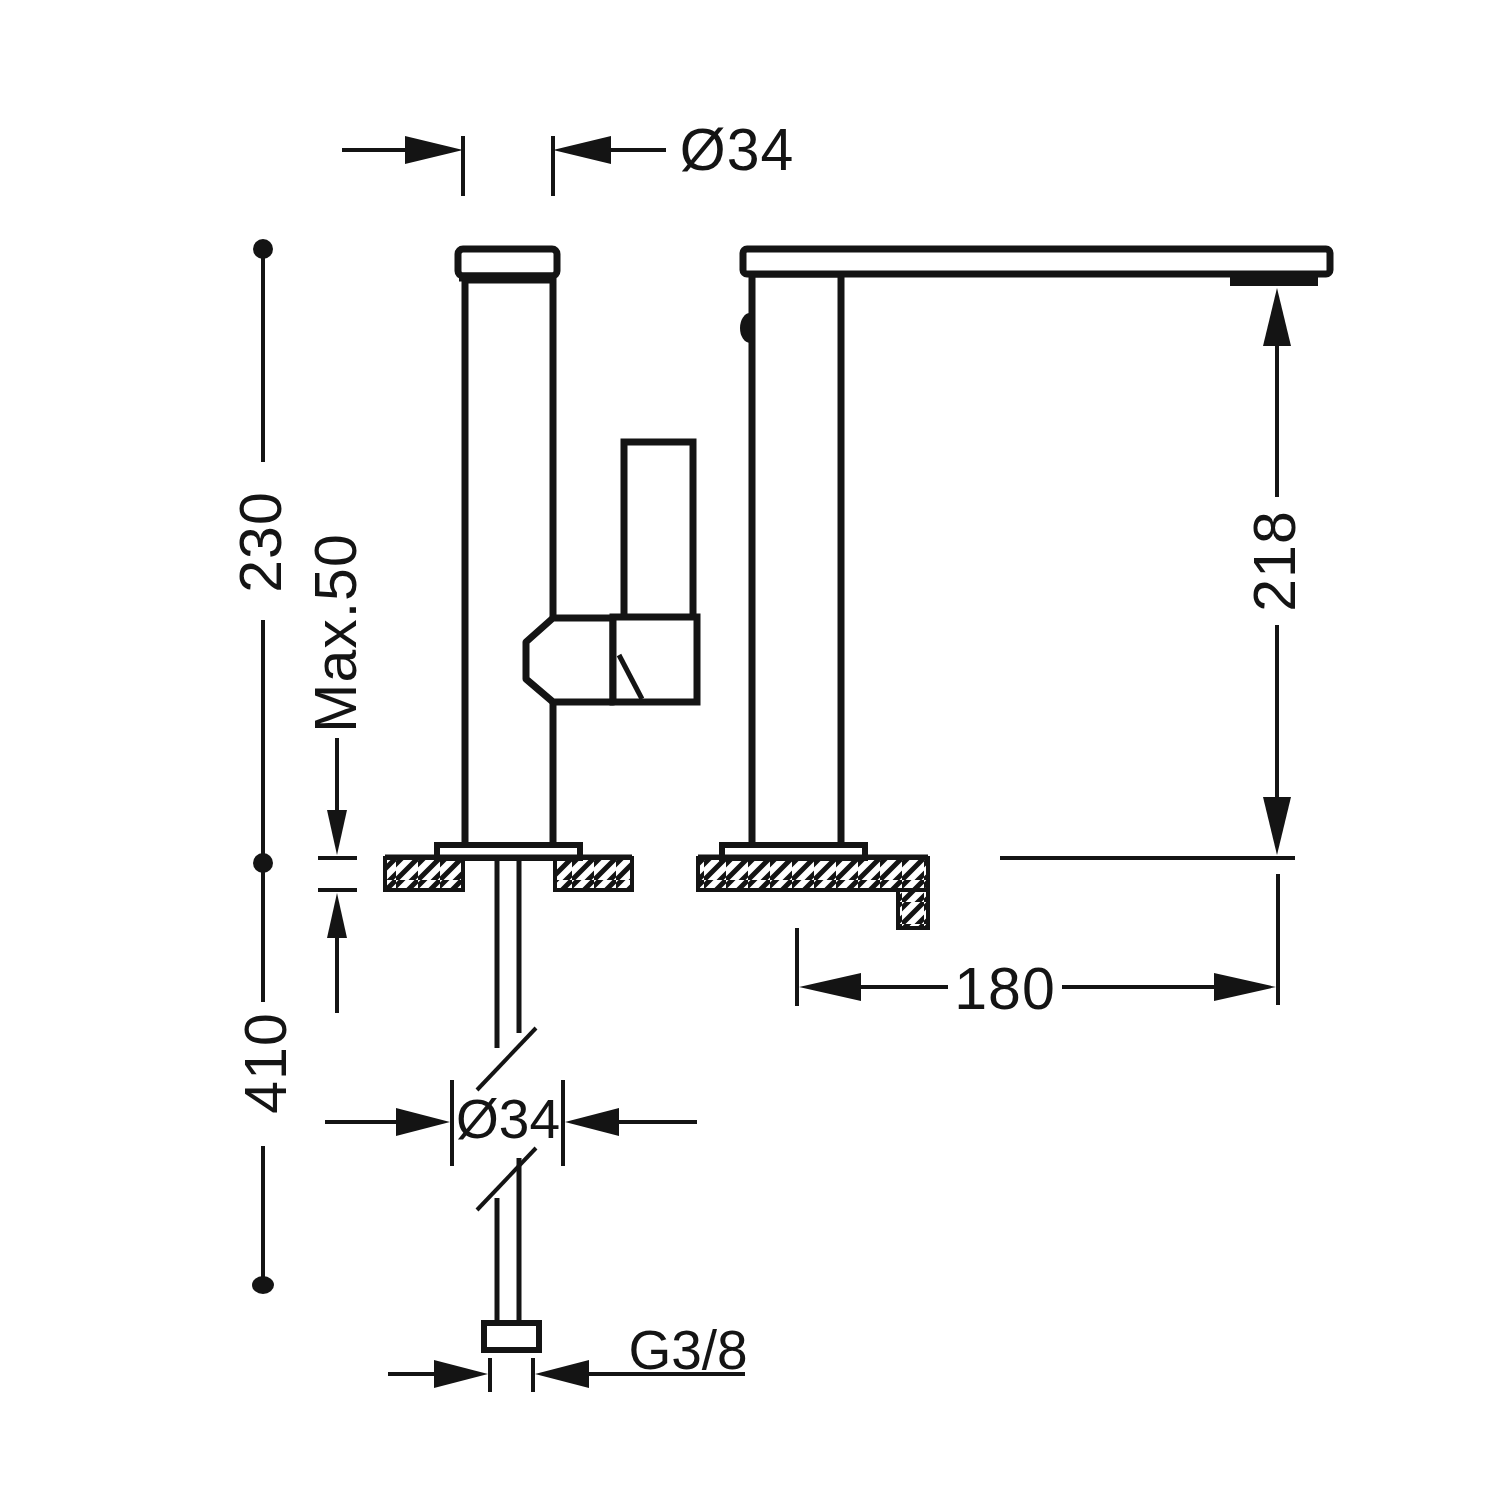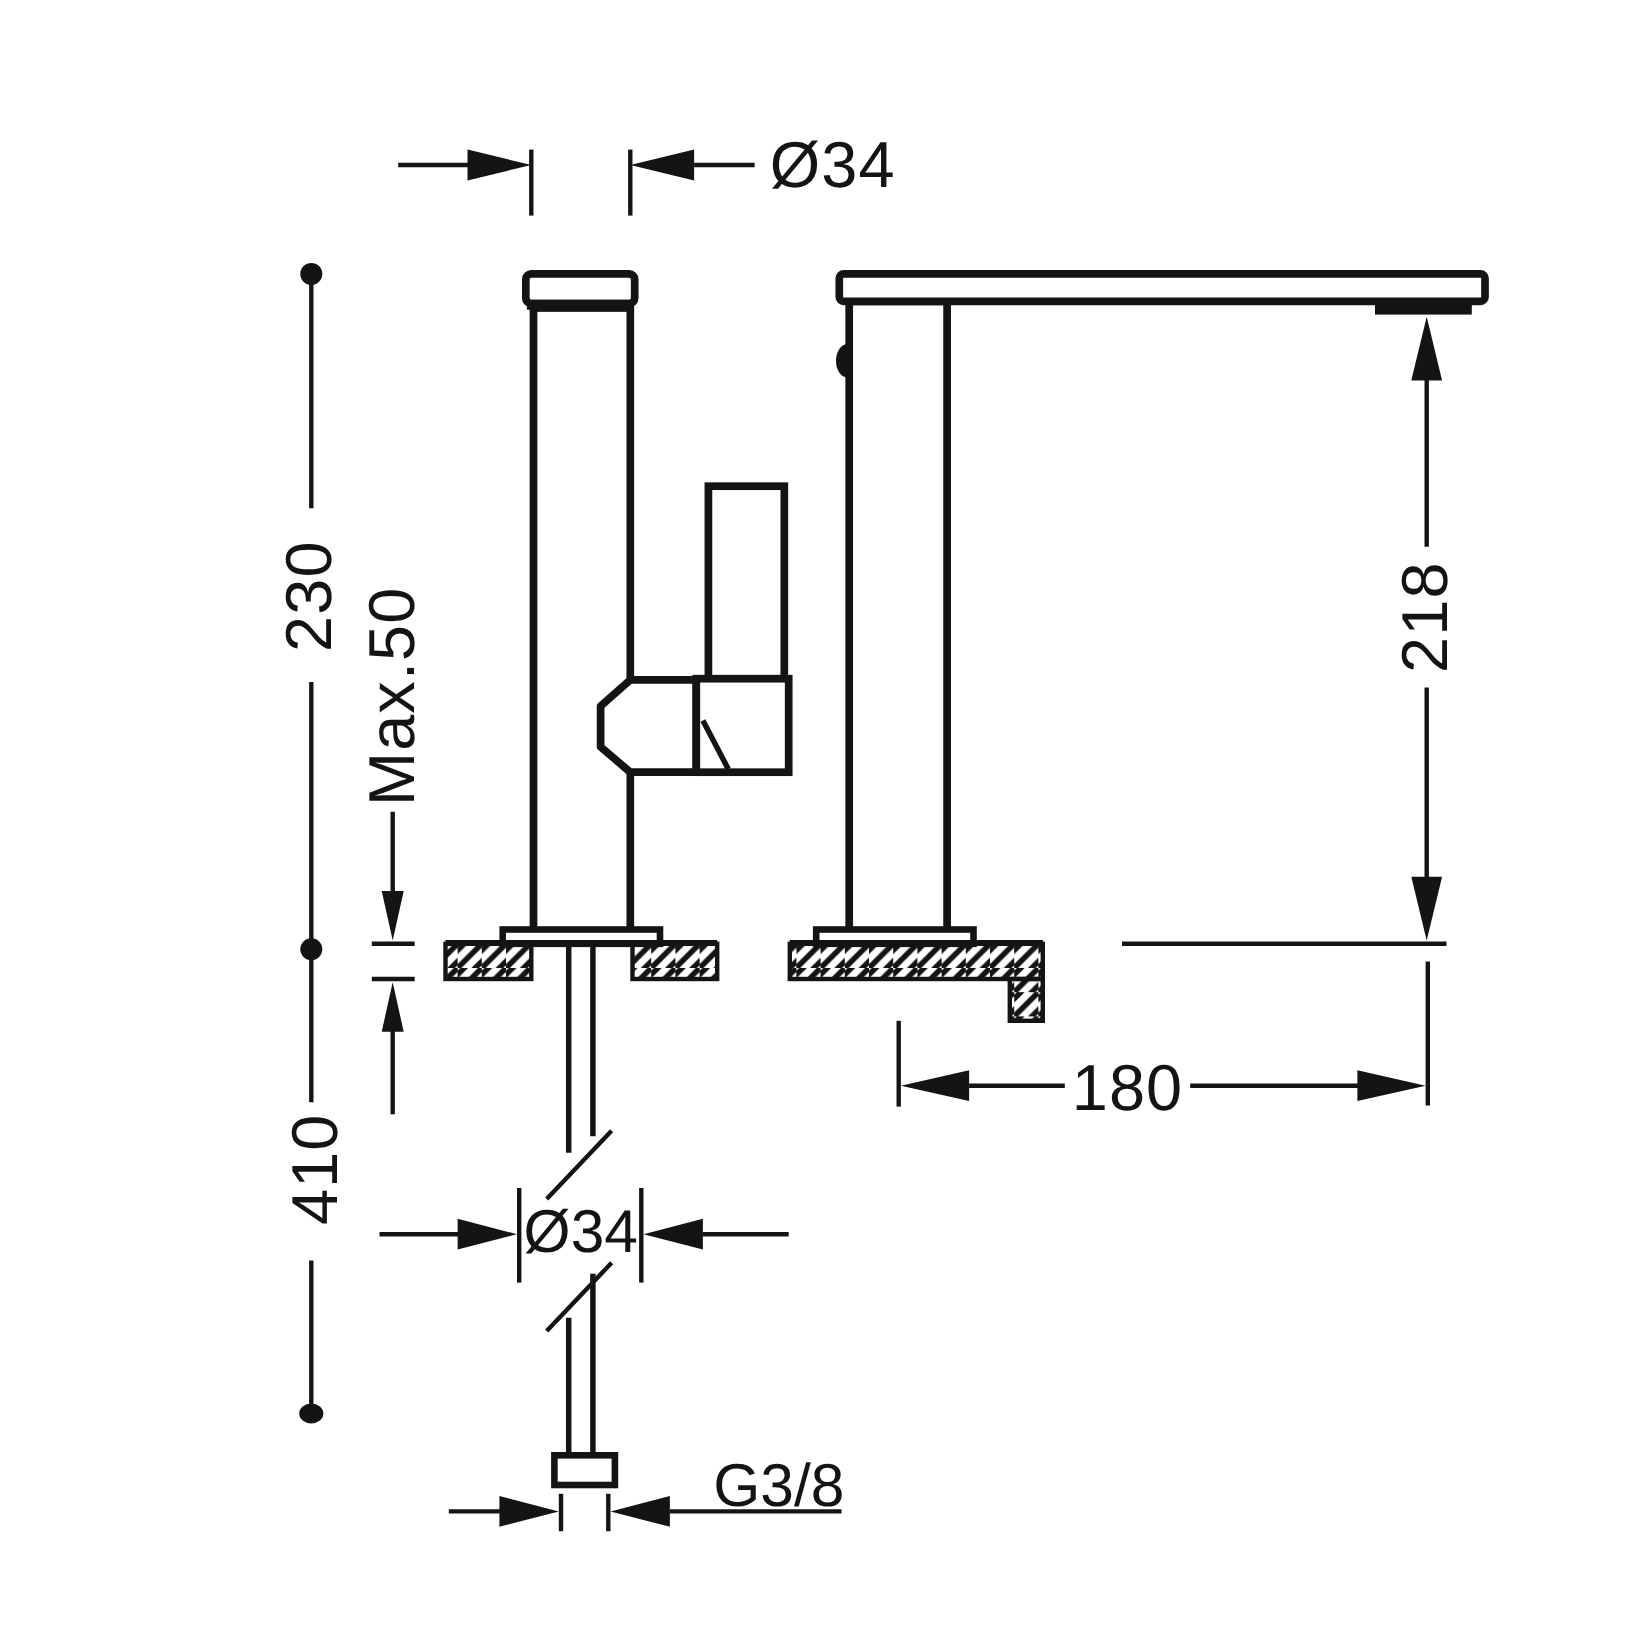--- a/index.html
+++ b/index.html
@@ -8,21 +8,20 @@
     background: #ffffff;
     width: 1500px;
     height: 1500px;
     font-family: "Liberation Sans", sans-serif;
   }
   #stage {
     position: relative;
     width: 1200px;
     height: 1500px;
     background: #ffffff;
-    margin-left: 20px;
   }
   svg { display: block; }
   text {
     font-family: "Liberation Sans", "DejaVu Sans", sans-serif;
     fill: #141414;
   }
   .dim-text  { font-size: 59px; letter-spacing: 1px; }
   .dim-text-sm { font-size: 55px; }
 </style>
 </head>

